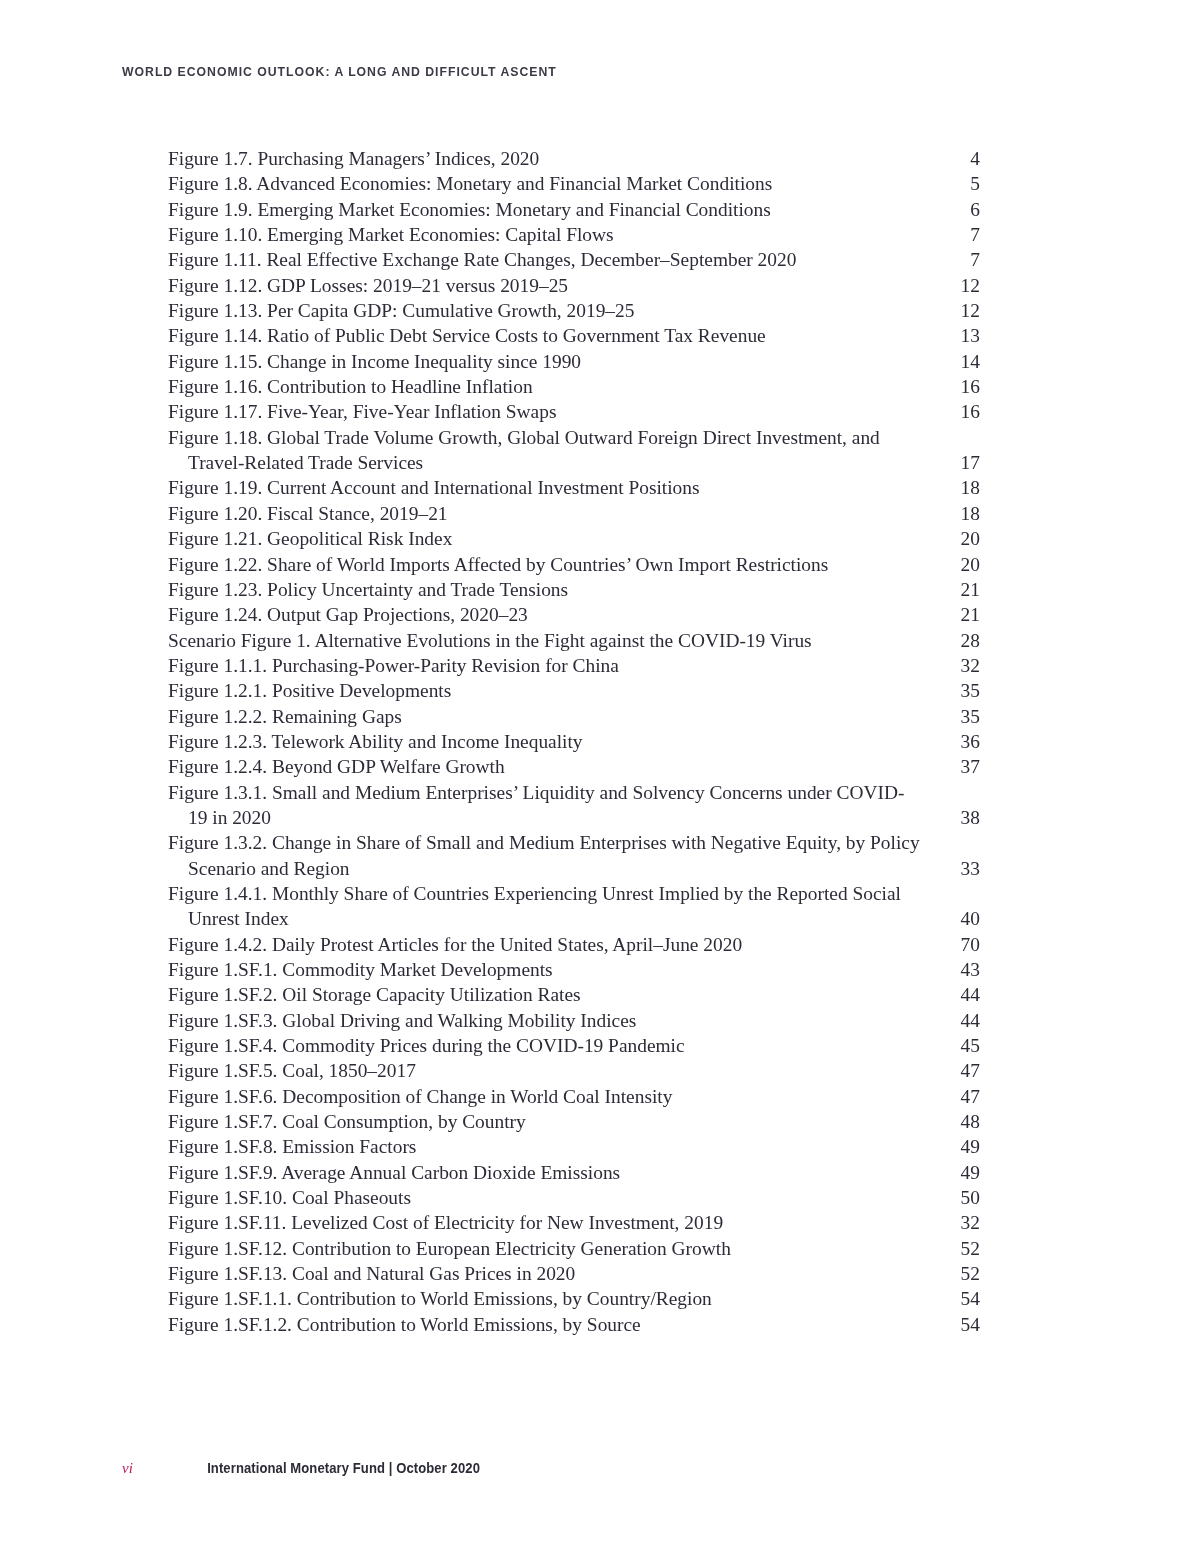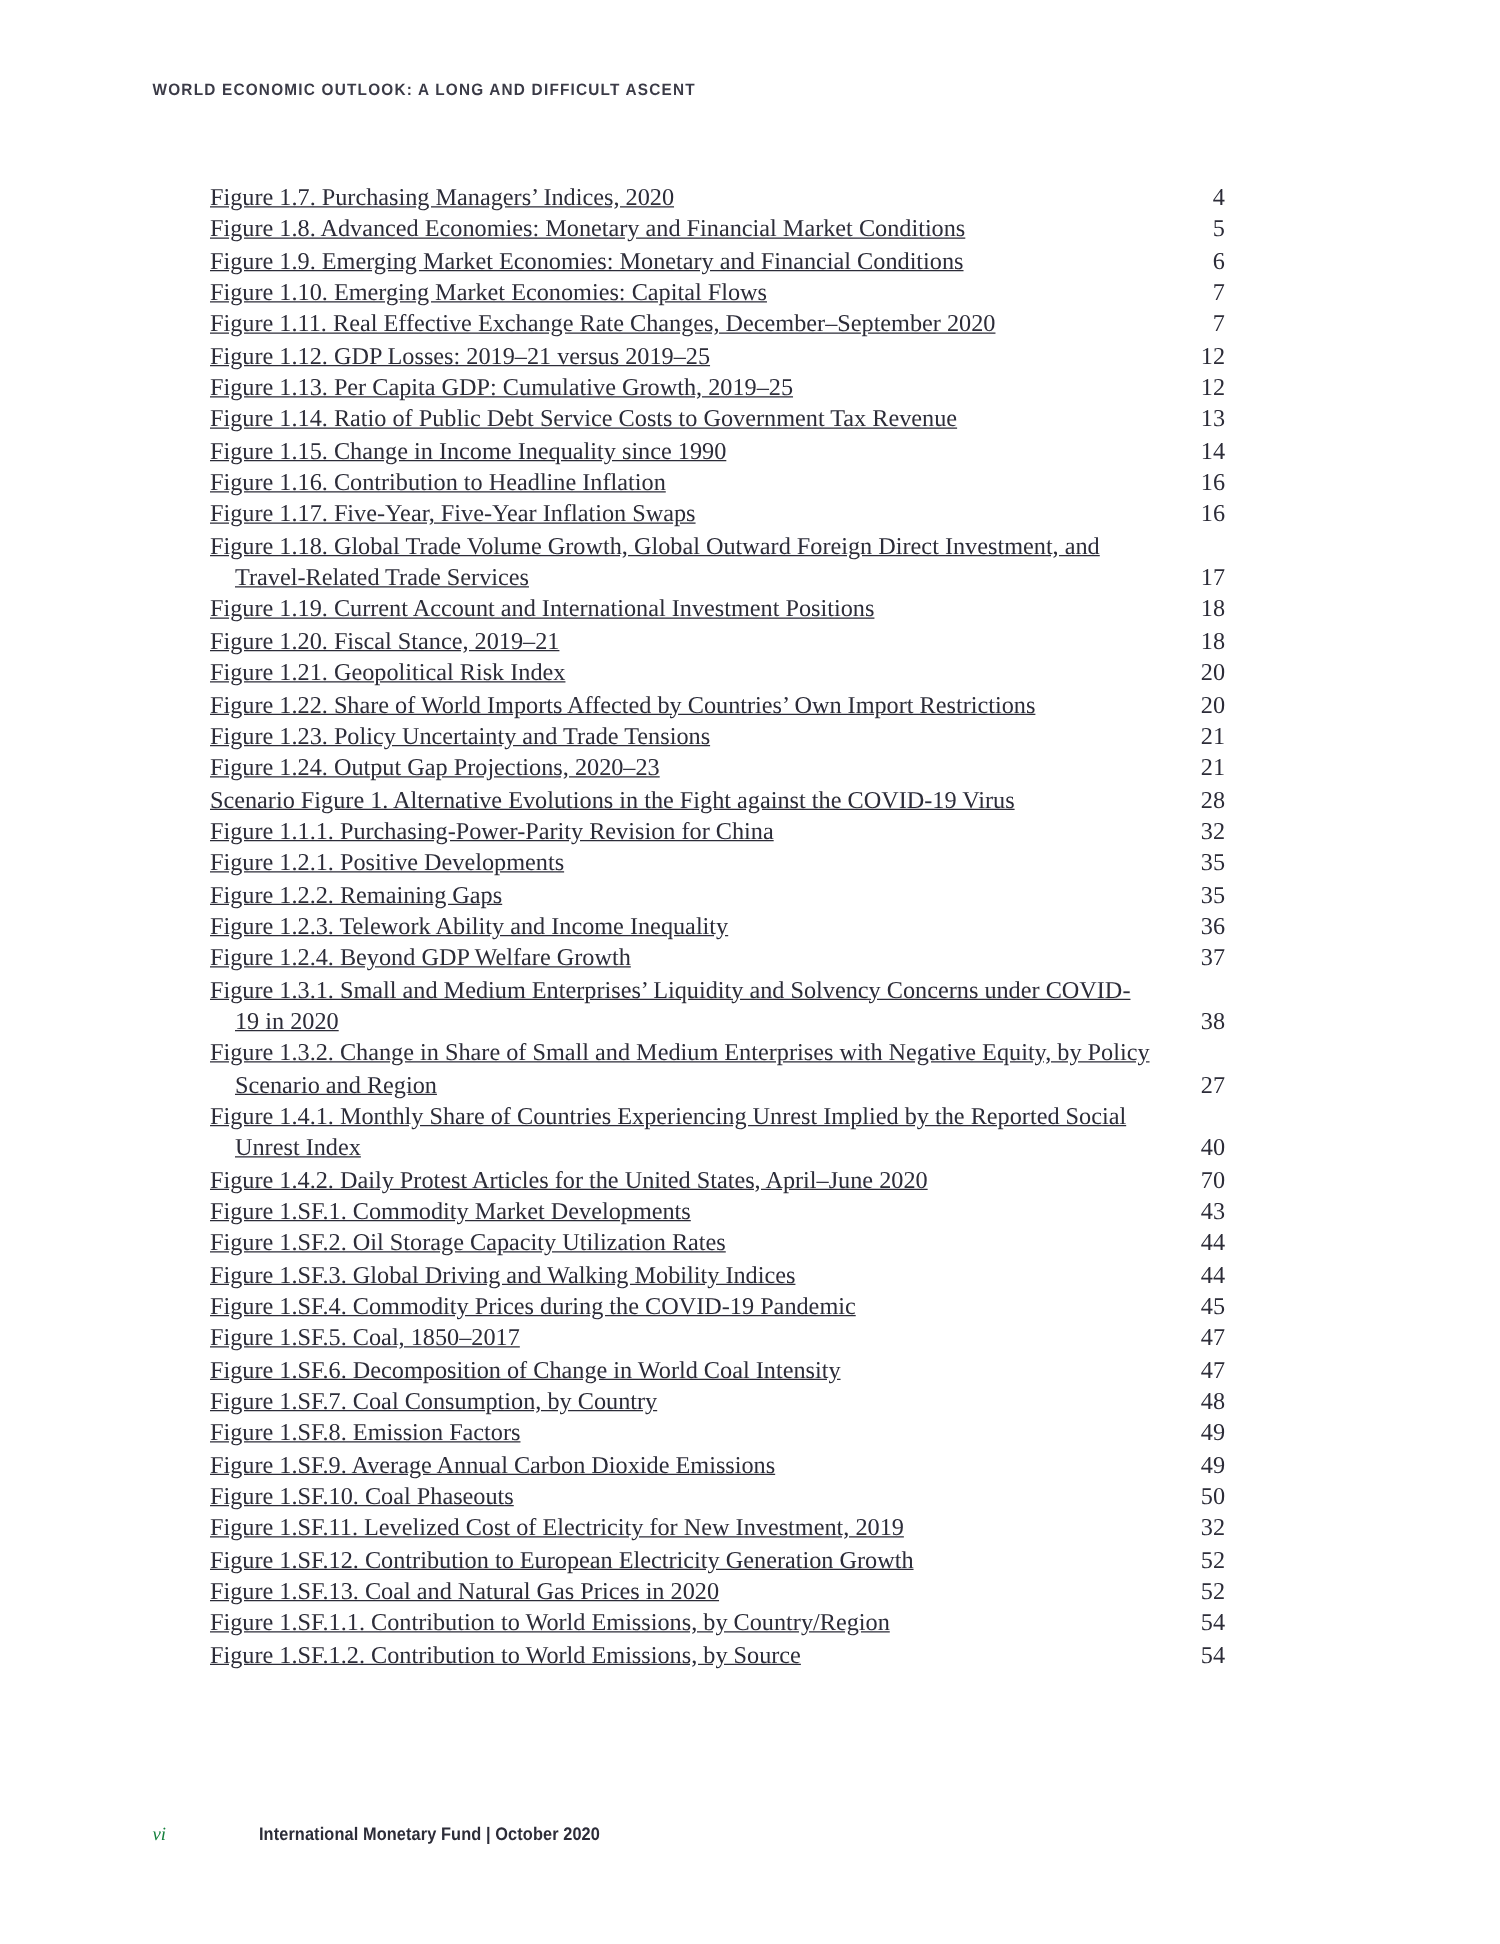--- a/index.html
+++ b/index.html
@@ -38,21 +38,20 @@
     left: 168px;
     top: 146px;
     width: 812px;
   }
   .lof-entry {
     position: relative;
     display: block;
     color: #2c2c38;
     font-size: 19.4px;
     line-height: 25.35px;
-    text-decoration: underline;
   }
   .lof-entry .title {
     display: block;
     padding-right: 60px;
     text-indent: 0;
   }
   
   .lof-entry.wrap .title {
     padding-left: 20px;
     text-indent: -20px;
@@ -74,21 +73,21 @@
     left: 122px;
     top: 1460px;
     display: flex;
     align-items: baseline;
     white-space: nowrap;
   }
   .folio {
     font-family: "Liberation Serif", serif;
     font-style: italic;
     font-size: 15px;
-    color: #15803d;
+    color: #be185d;
     width: 70px;
     display: inline-block;
   }
   .footer-text {
     font-family: "Liberation Sans", sans-serif;
     font-weight: 700;
     font-size: 14.5px;
     color: #2c2c38;
     transform: scaleX(0.9);
     transform-origin: left baseline;
@@ -198,21 +197,21 @@
       <div class="lof-entry">
         <span class="title">Figure 1.2.4. Beyond GDP Welfare Growth</span>
         <span class="pageno">37</span>
       </div>
       <div class="lof-entry wrap">
         <span class="title">Figure 1.3.1. Small and Medium Enterprises’ Liquidity and Solvency Concerns under COVID-19 in 2020</span>
         <span class="pageno">38</span>
       </div>
       <div class="lof-entry wrap">
         <span class="title">Figure 1.3.2. Change in Share of Small and Medium Enterprises with Negative Equity, by Policy Scenario and Region</span>
-        <span class="pageno">27</span>
+        <span class="pageno">33</span>
       </div>
       <div class="lof-entry wrap">
         <span class="title">Figure 1.4.1. Monthly Share of Countries Experiencing Unrest Implied by the Reported Social Unrest Index</span>
         <span class="pageno">40</span>
       </div>
       <div class="lof-entry">
         <span class="title">Figure 1.4.2. Daily Protest Articles for the United States, April–June 2020</span>
         <span class="pageno">70</span>
       </div>
       <div class="lof-entry">

